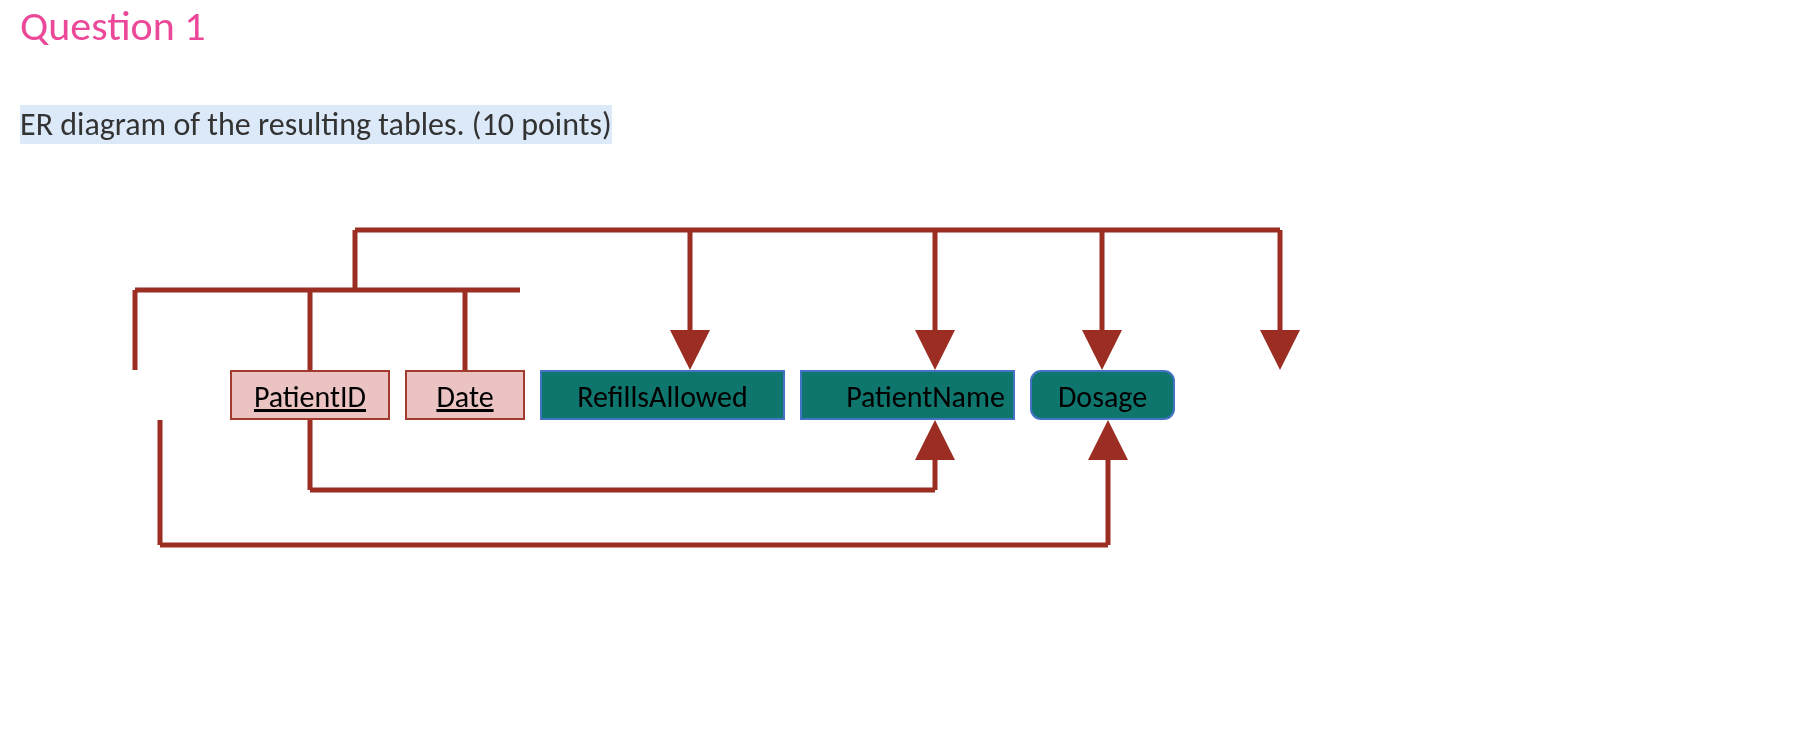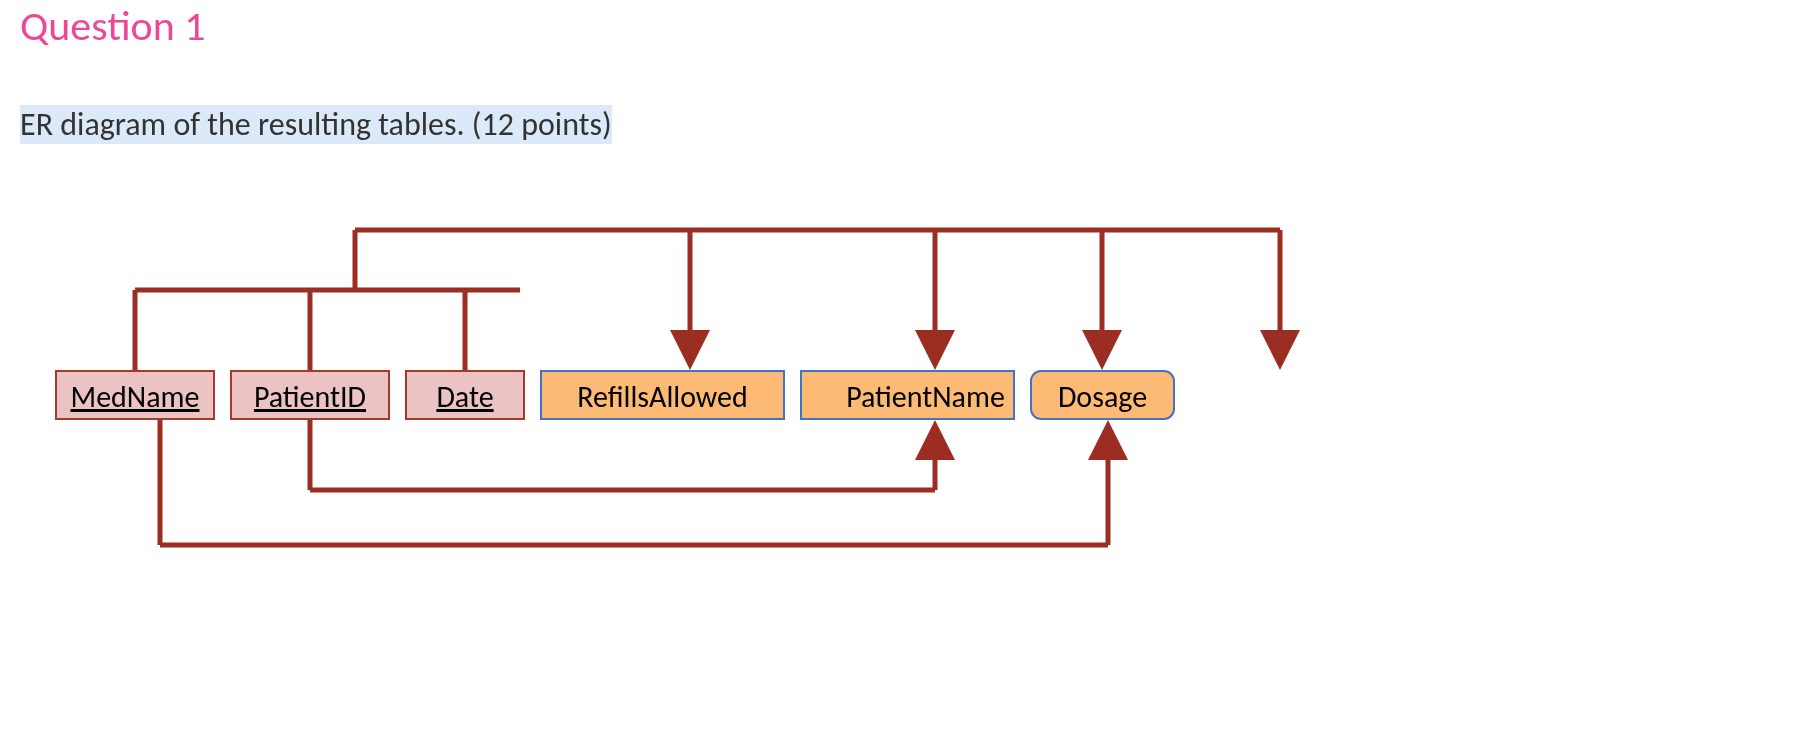--- a/index.html
+++ b/index.html
@@ -44,21 +44,21 @@
     font-size: 30px;
     text-align: center;
     box-sizing: border-box;
   }
   .key-cell {
     background: #ebc3c3;
     border: 2px solid #a33a2e;
     text-decoration: underline;
   }
   .attr-cell {
-    background: #fdba74;
+    background: #0f766e;
     border: 2px solid #4472C4;
   }
   svg.arrows {
     position: absolute;
     left: 0;
     top: 0;
     width: 1814px;
     height: 742px;
     pointer-events: none;
   }
@@ -72,26 +72,25 @@
     stroke: none;
   }
 </style>
 </head>
 <body>
 
 <div class="question-title">Question 1</div>
 
 <div class="question-body">
   <br>
-  <span class="highlighted">ER diagram of the resulting tables. (12 points)</span>
+  <span class="highlighted">ER diagram of the resulting tables. (10 points)</span>
 </div>
 
 <div class="diagram">
 
-  <div class="cell key-cell" style="left:55px; width:160px; top:370px;">MedName</div>
 
   <div class="cell key-cell" style="left:230px; width:160px; top:370px;text-align:center;">PatientID</div>
 
   <div class="cell key-cell" style="left:405px; width:120px; top:370px;">Date</div>
 
   <div class="cell attr-cell" style="left:540px; width:245px; top:370px;">RefillsAllowed</div>
 
   <div class="cell attr-cell" style="left:800px; width:215px; top:370px;padding-left:36px;">PatientName</div>
 
   <div class="cell attr-cell" style="left:1030px; width:145px; top:370px;border-radius:11px;">Dosage</div>

